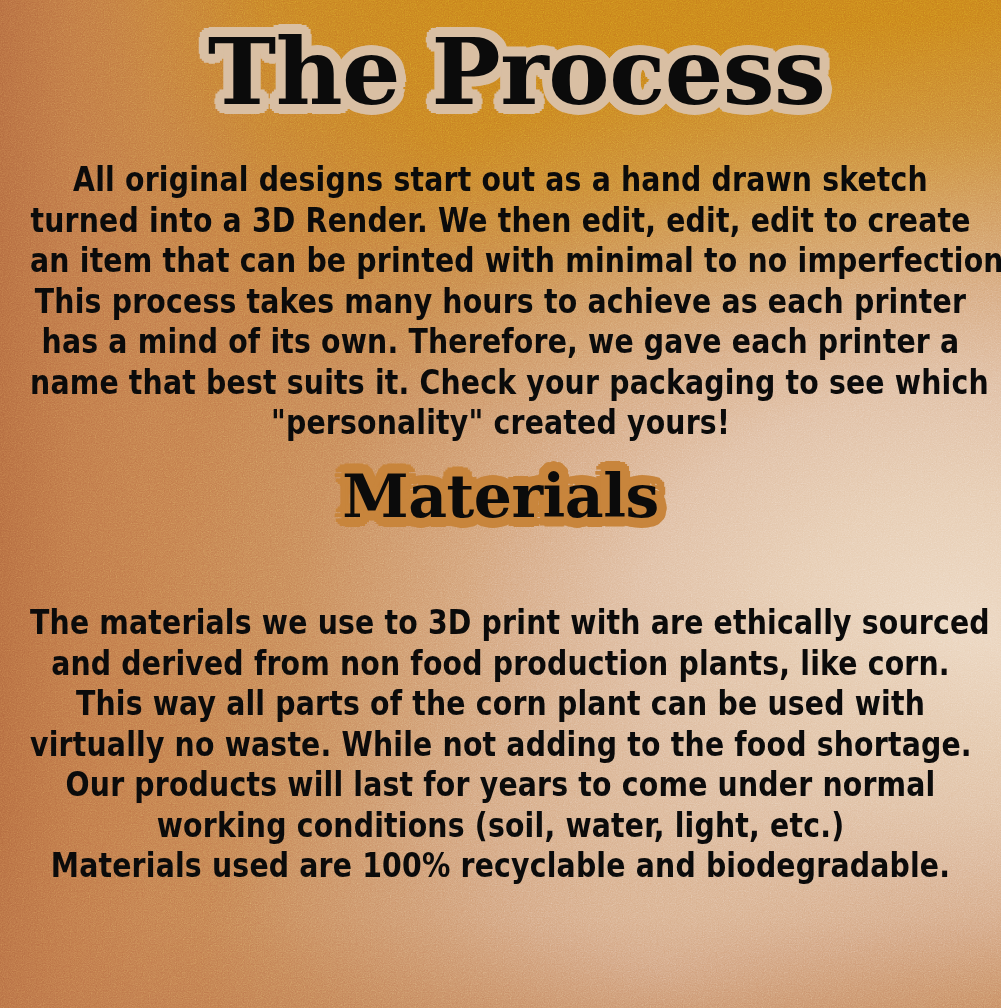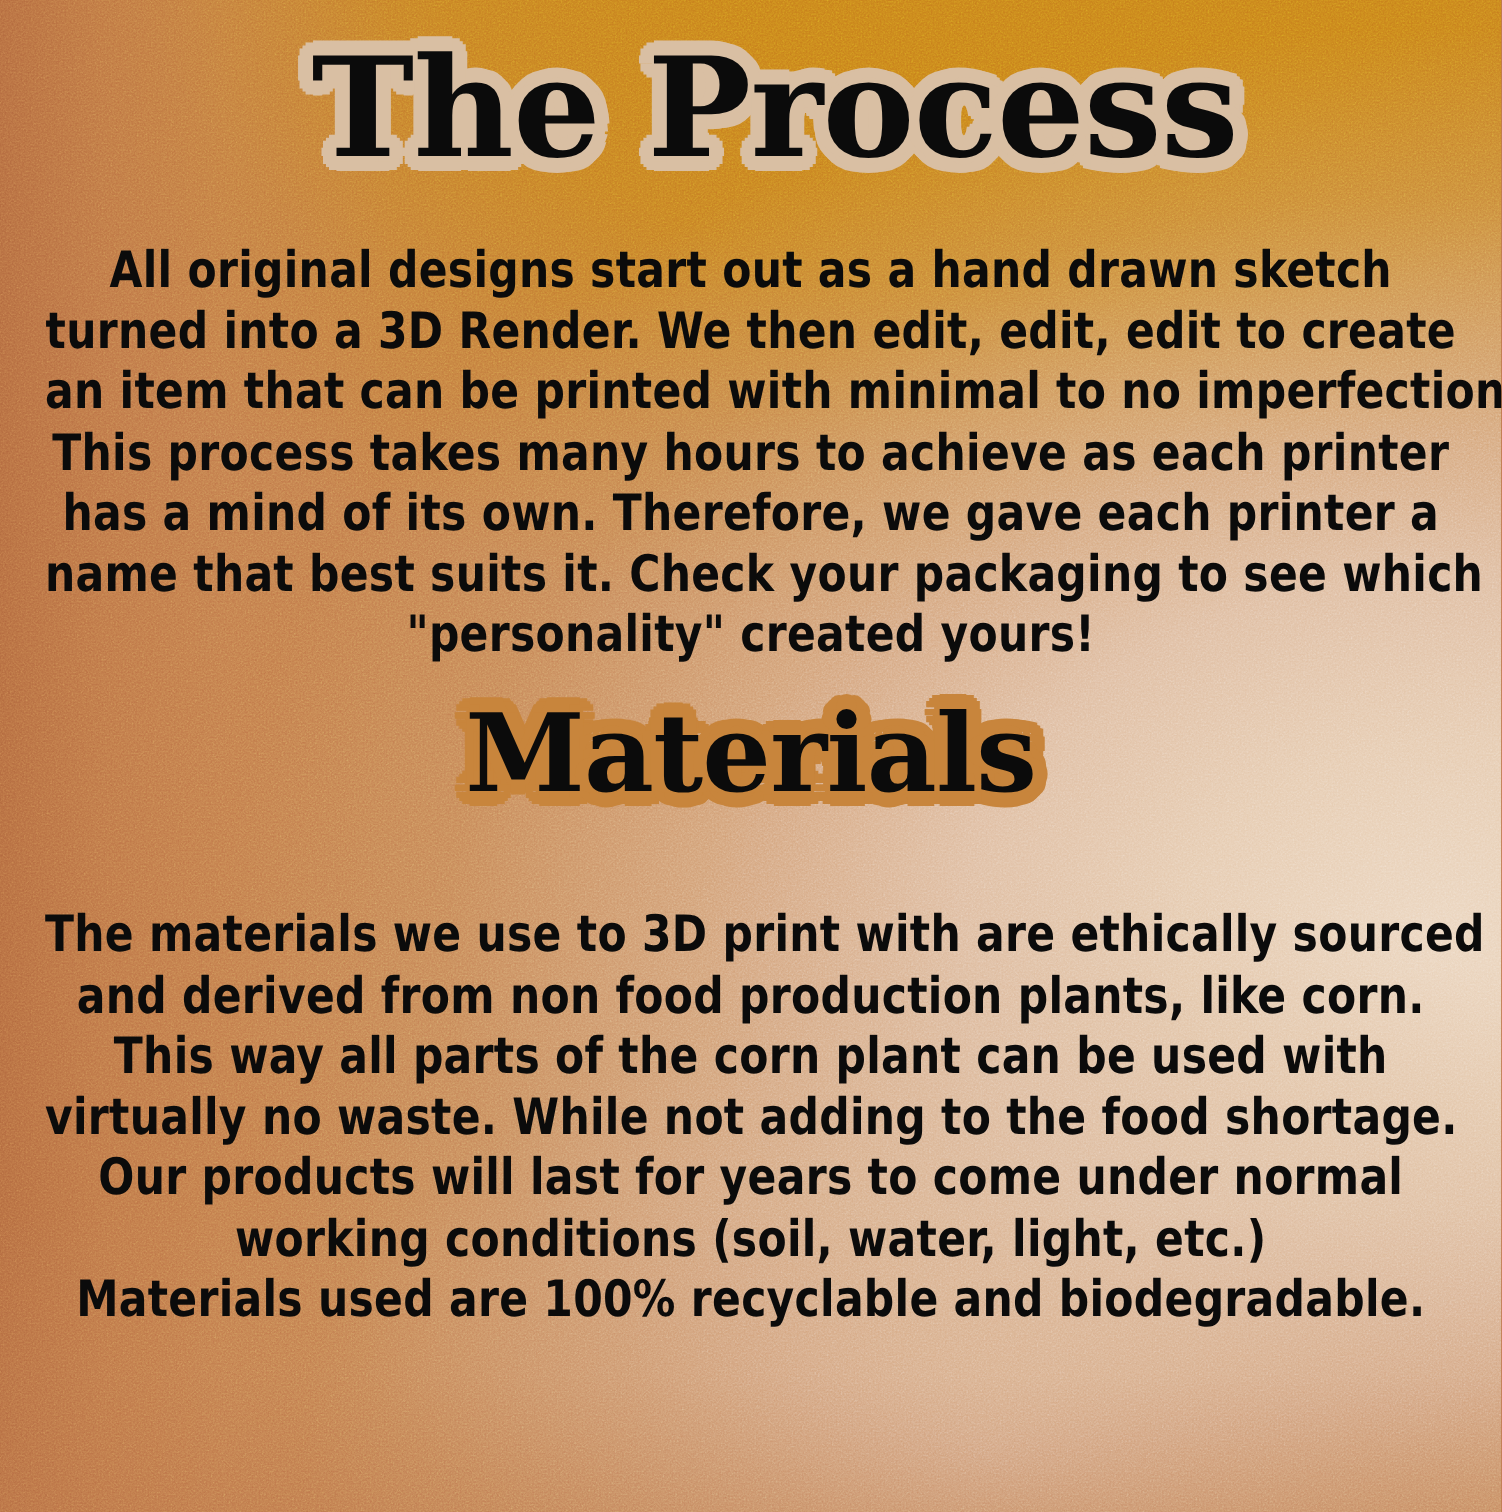--- a/index.html
+++ b/index.html
@@ -135,21 +135,21 @@
       -10px 0 0 #D9BFA3, 10px 0 0 #D9BFA3,
        0 -10px 0 #D9BFA3, 0 10px 0 #D9BFA3;
     padding-left: 32px;
   }
 
   .heading-materials {
     position: absolute;
     left: 0;
     right: 0;
     top: 466px;
-    font-size: 72px;
+    font-size: 60px;
     text-shadow:
       -9px 0 0 #C8853C,  9px 0 0 #C8853C,
        0 -9px 0 #C8853C,  0 9px 0 #C8853C,
       -7px -7px 0 #C8853C, 7px -7px 0 #C8853C,
       -7px  7px 0 #C8853C, 7px  7px 0 #C8853C,
       -9px -5px 0 #C8853C, 9px -5px 0 #C8853C,
       -9px  5px 0 #C8853C, 9px  5px 0 #C8853C,
       -5px -9px 0 #C8853C, 5px -9px 0 #C8853C,
       -5px  9px 0 #C8853C, 5px  9px 0 #C8853C,
       -10px 0 0 #C8853C, 10px 0 0 #C8853C,

